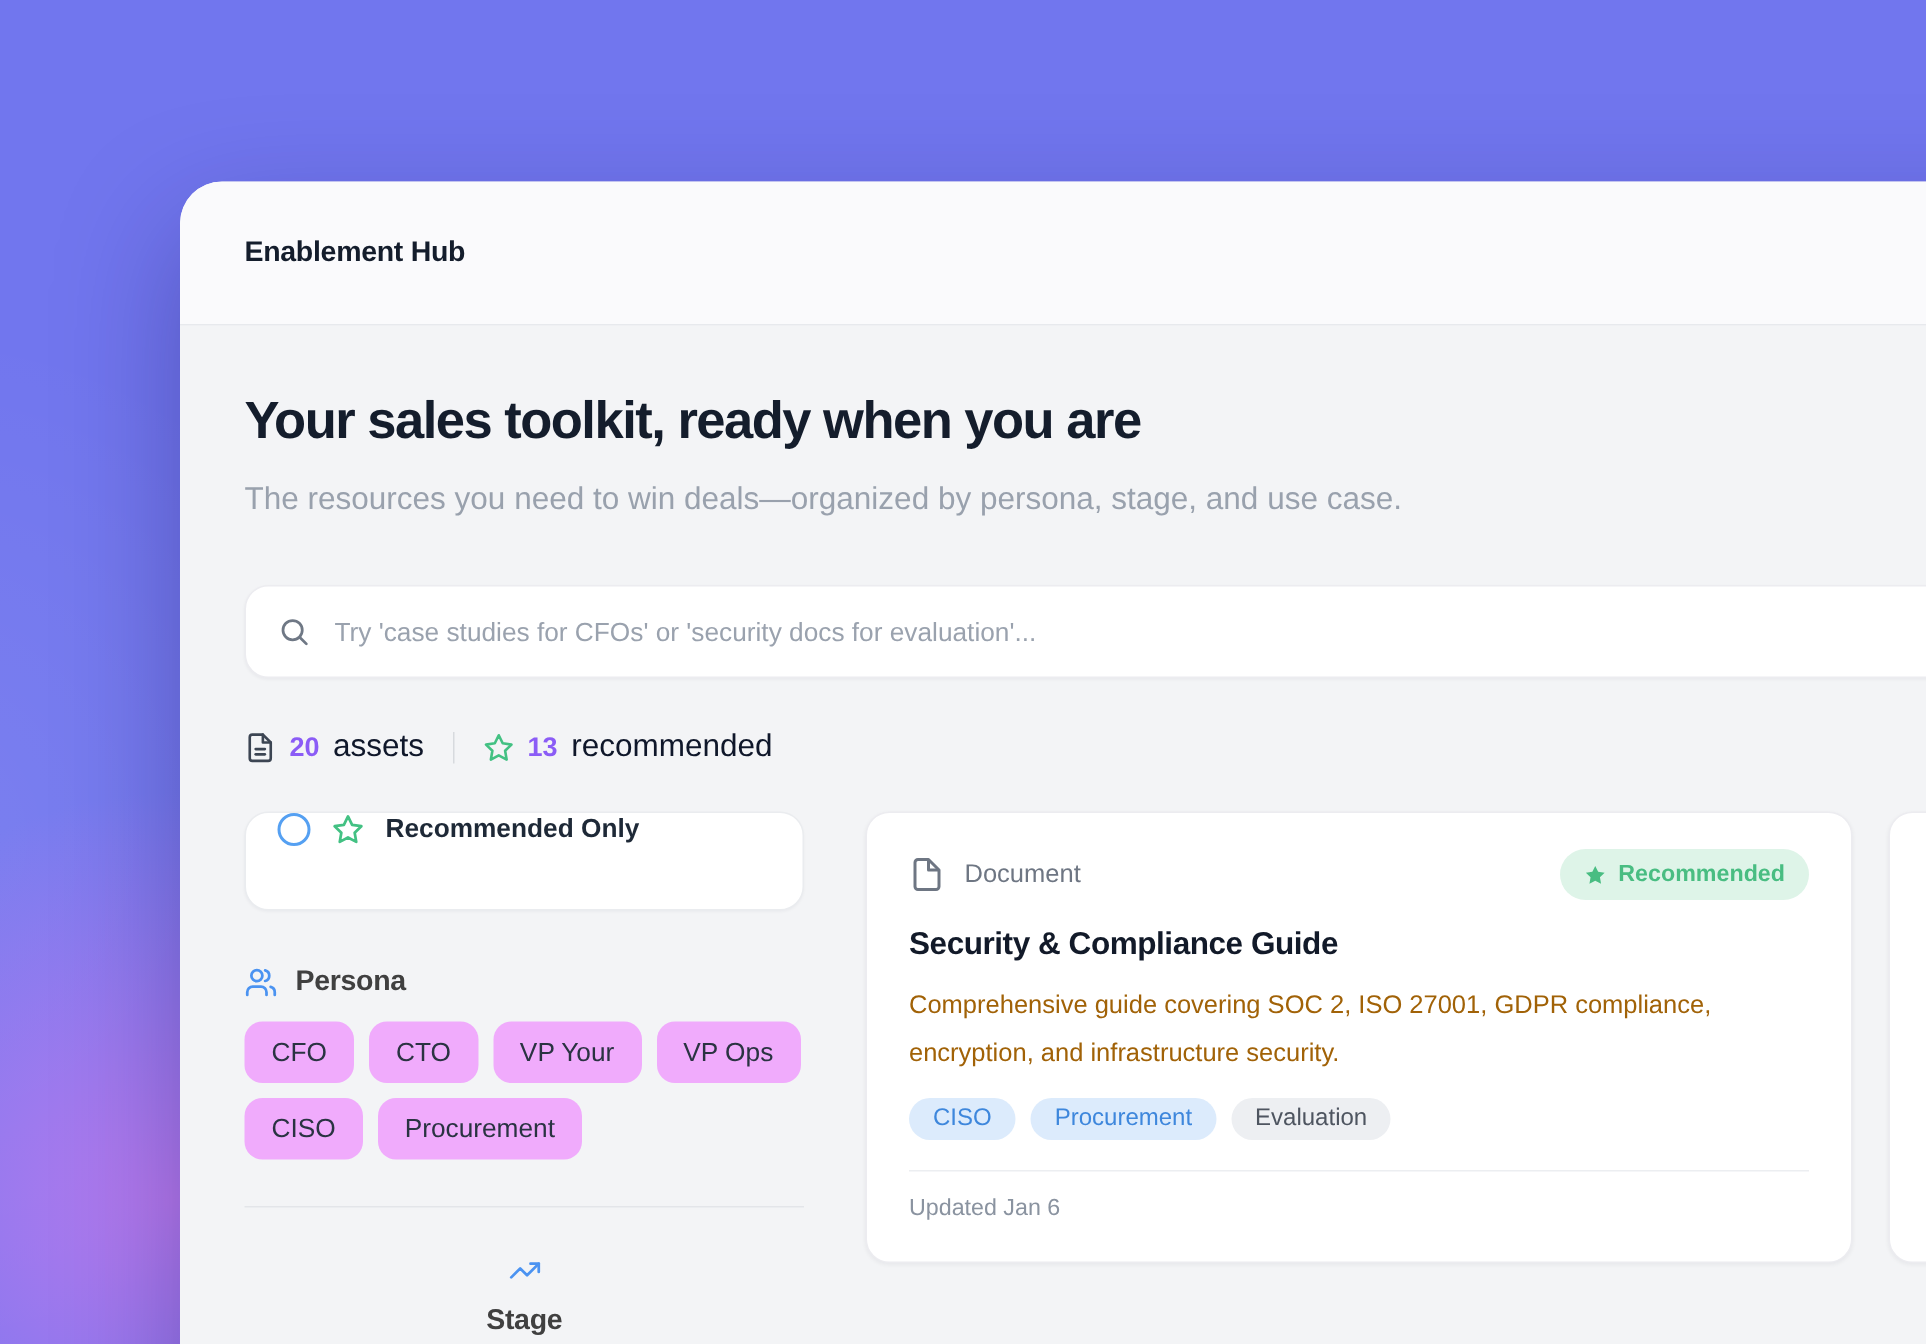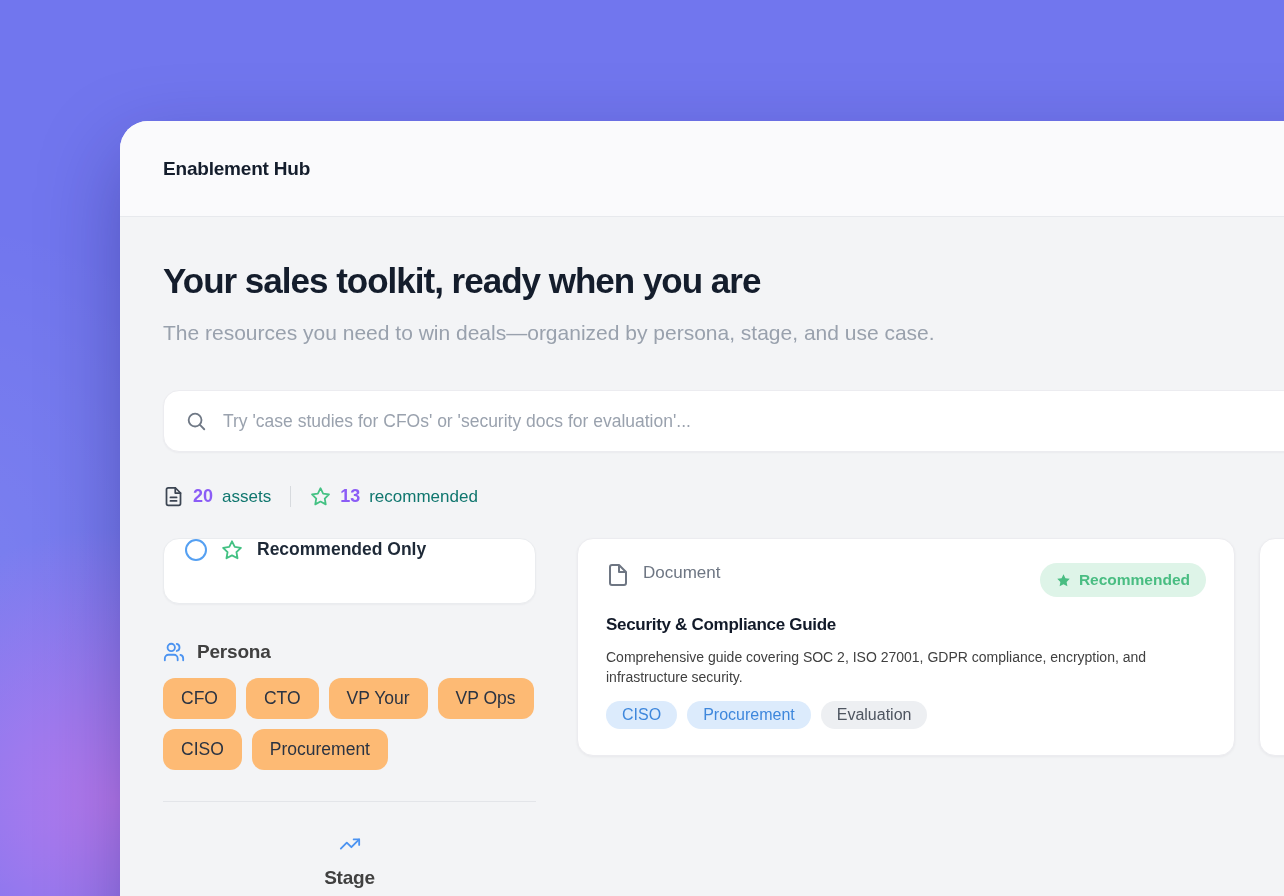--- a/index.html
+++ b/index.html
@@ -69,21 +69,21 @@
   }
   .search-input::placeholder { color: #9aa2ae; }
 
   .stats-row { margin-top: 34px; display: flex; align-items: center; gap: 19px; }
   .stat { display: flex; align-items: center; gap: 9px; }
   .stat-icon { display: flex; }
   .stat-icon svg { width: 21px; height: 21px; }
   .stat-icon.dark { color: #3c4553; }
   .stat-icon.green { color: var(--green, #43c183); }
   .stat-count { font-size: 18px; font-weight: 700; color: #8b5cf6; }
-  .stat-label { font-size: 17px; color: #0f766e; }
+  .stat-label { font-size: 21px; color: #0f172a; }
   .stat-divider { width: 1px; height: 21px; background: #d7dade; }
 
   .content-row { margin-top: 31px; display: flex; align-items: flex-start; }
 
   .sidebar { width: 373px; flex: 0 0 auto; margin-right: 41px; }
   .rec-only-card {
     height: 64px;
     background: #ffffff;
     border: 1px solid #eaecef;
     border-radius: 16px;
@@ -105,62 +105,62 @@
   .filter-section-header.tight { margin-top: 31px; flex-direction: column; }
   .section-icon { display: flex; color: var(--accent-blue, #4b93f1); }
   .section-icon svg { width: 22px; height: 22px; }
   .section-label { font-size: 19px; font-weight: 700; color: #404040; letter-spacing: -0.2px; }
 
   .chips { margin-top: 15px; display: flex; flex-wrap: wrap; gap: 10px; max-width: 373px; }
   .chip {
     font-family: inherit;
     padding: 10px 18px;
     font-size: 17.5px; color: #2a3342;
-    background: #fdba74;
+    background: #f0abfc;
     border: none; border-radius: 12px;
     cursor: pointer;
   }
   .sidebar-divider {
     margin: 31px 0 0 0;
     border: none; border-top: 1px solid #e3e5e9;
   }
 
   .cards-row { display: flex; gap: 24px; }
   .asset-card {
     width: 658px; box-sizing: border-box; flex: 0 0 auto;
     background: #ffffff;
     border: 1px solid #ececf0;
     border-radius: 16px;
     box-shadow: 0 1px 3px rgba(16,24,40,0.05);
     padding: 24px 28px 26px 28px;
     cursor: pointer;
   }
-  .card-top { display: flex; align-items: flex-start; }
+  .card-top { display: flex; align-items: center; }
   .doc-icon { display: flex; color: #6e7683; }
   .doc-icon svg { width: 24px; height: 24px; }
   .type-label { margin-left: 13px; font-size: 17px; color: #6e7683; }
   .badge {
     margin-left: auto;
     display: flex; align-items: center; gap: 8px;
     background: var(--badge-green-bg, #def4e8);
     color: var(--badge-green-text, #49bd82);
     font-size: 15.5px; font-weight: 600;
     padding: 8px 16px; border-radius: 999px;
   }
   .badge-star { display: flex; }
   .badge-star svg { width: 15px; height: 15px; }
   .asset-title {
     margin: 18px 0 0 0;
-    font-size: 17px; font-weight: 700; letter-spacing: -0.3px;
+    font-size: 21px; font-weight: 700; letter-spacing: -0.3px;
     color: #121a29;
   }
   .asset-desc {
     margin: 12px 0 0 0;
-    font-size: 14px; line-height: 20px;
-    color: #404040;
+    font-size: 17px; line-height: 32px;
+    color: #a16207;
   }
   .tags { margin-top: 14px; display: flex; gap: 10px; }
   .tag {
     display: inline-flex; align-items: center;
     padding: 5px 16px; border-radius: 999px;
     font-size: 16px;
   }
   .tag.blue { background: var(--tag-blue-bg, #dcebfc); color: var(--tag-blue-text, #3e87dc); }
   .tag.gray { background: var(--tag-gray-bg, #edeff2); color: var(--tag-gray-text, #4e5560); }
   .card-footer {
@@ -290,20 +290,23 @@
               </span>
             </div>
             <h2 class="asset-title">Security &amp; Compliance Guide</h2>
             <p class="asset-desc">Comprehensive guide covering SOC 2, ISO 27001, GDPR compliance, encryption, and infrastructure security.</p>
             <div class="tags">
 
             <span class="tag blue">CISO</span>
                 <span class="tag blue">Procurement</span>
                 <span class="tag gray">Evaluation</span>
               </div>
+            <div class="card-footer">
+              <span>Updated Jan 6</span>
+            </div>
           </article>
 
           <article class="asset-card">
             
             
             
             
             
             
           </article>

